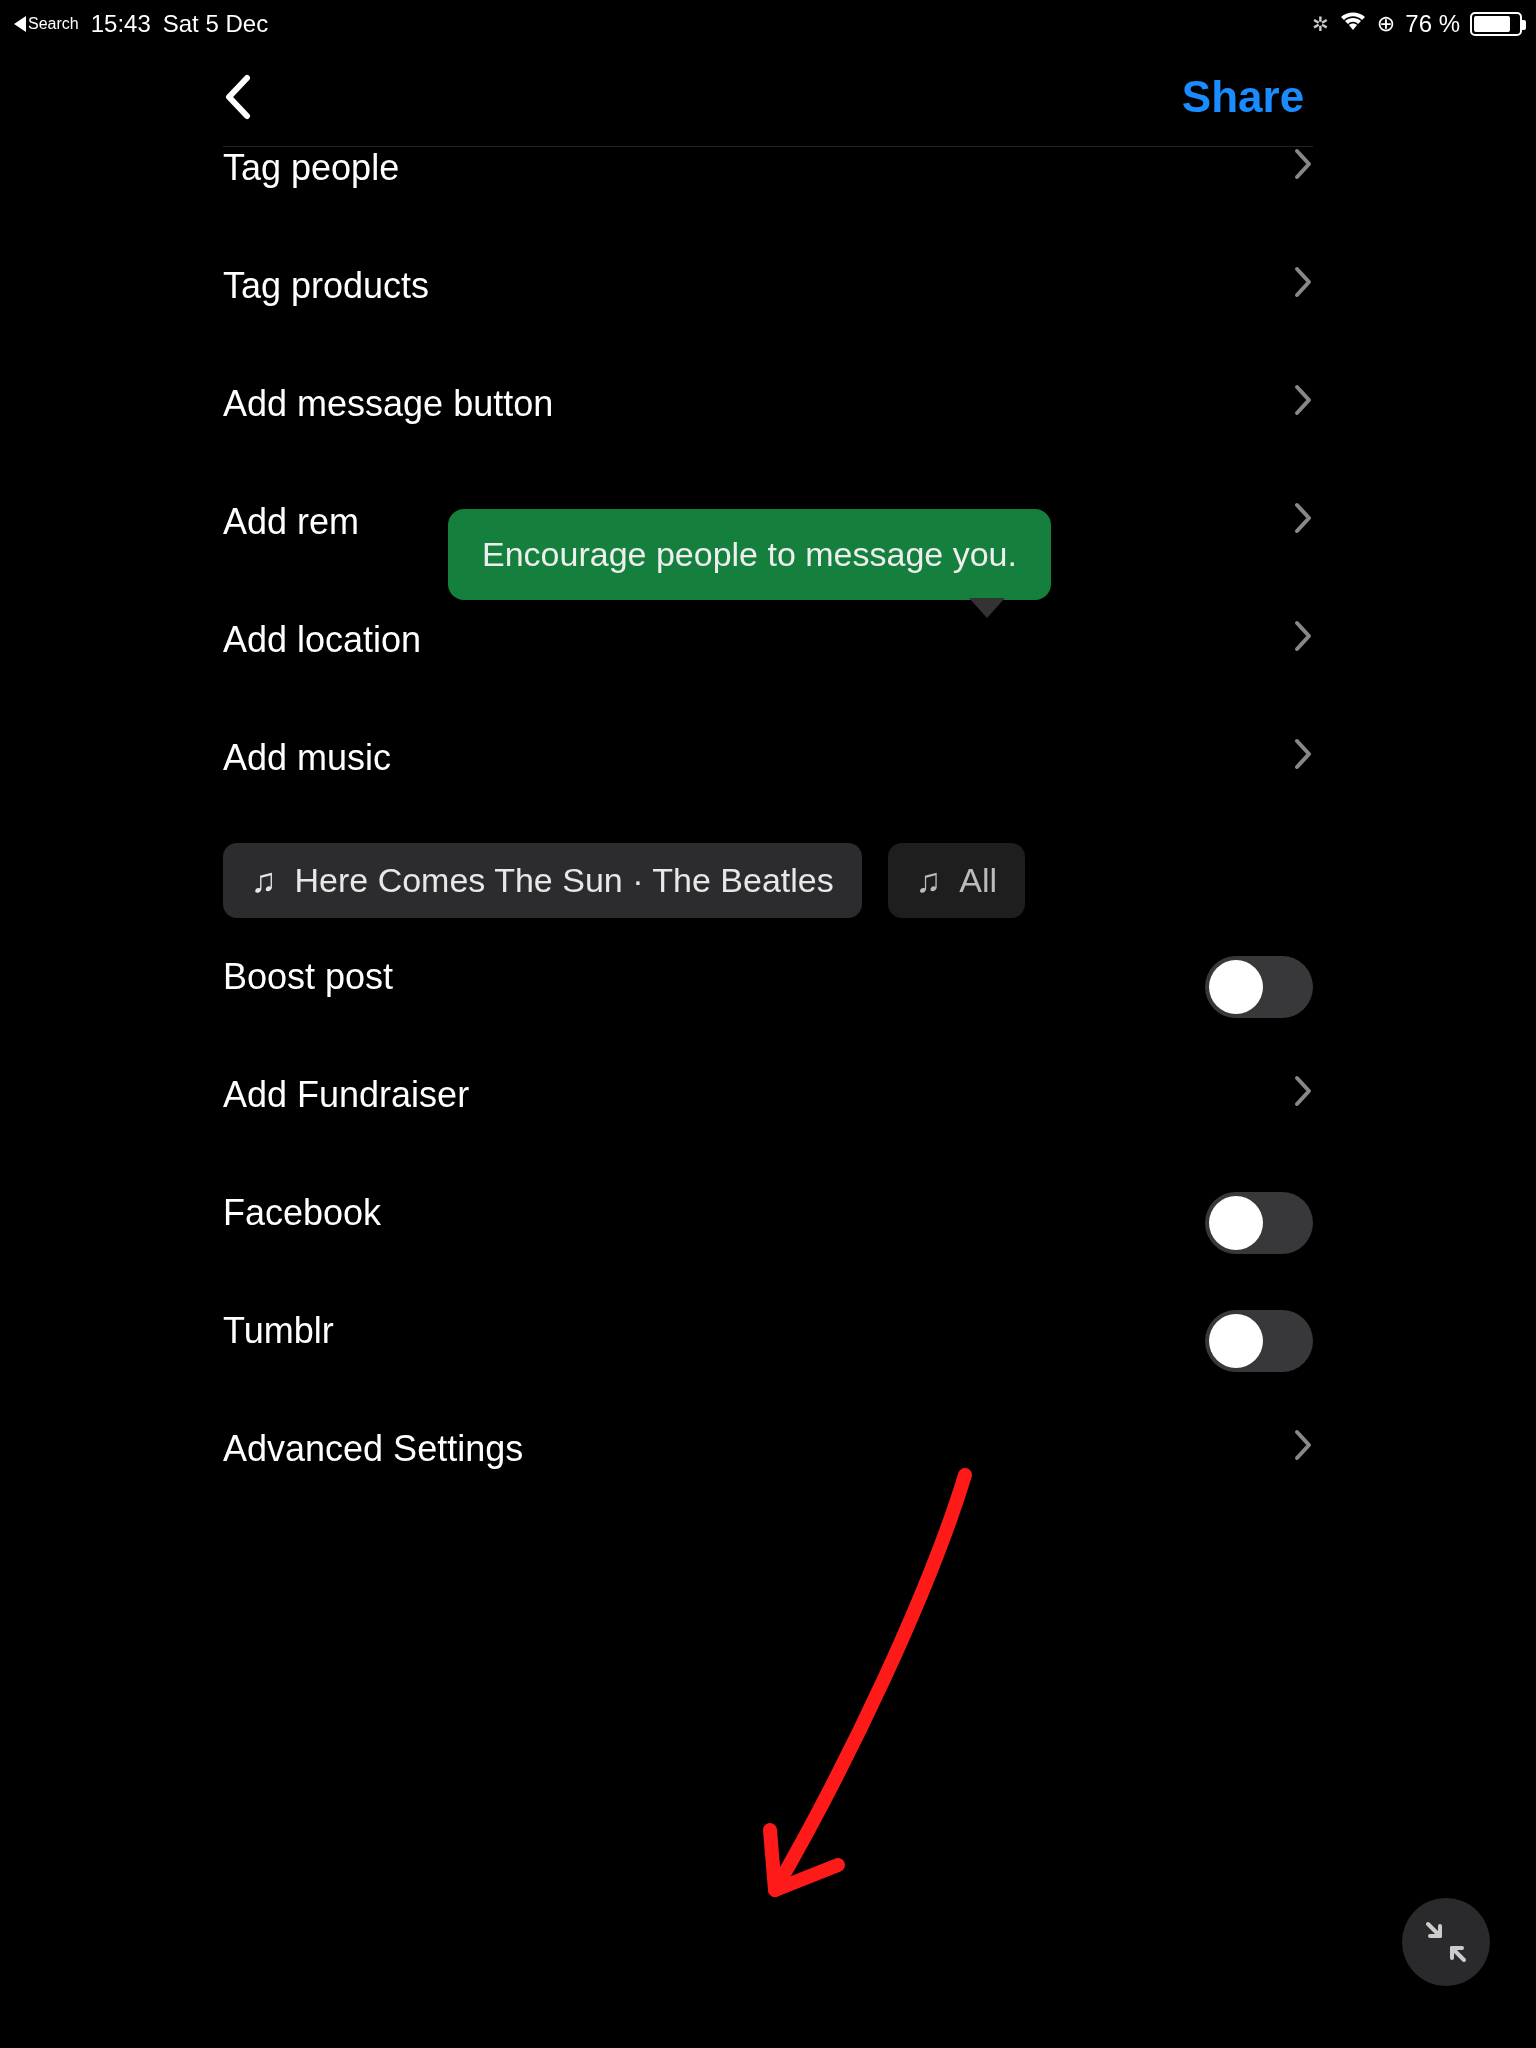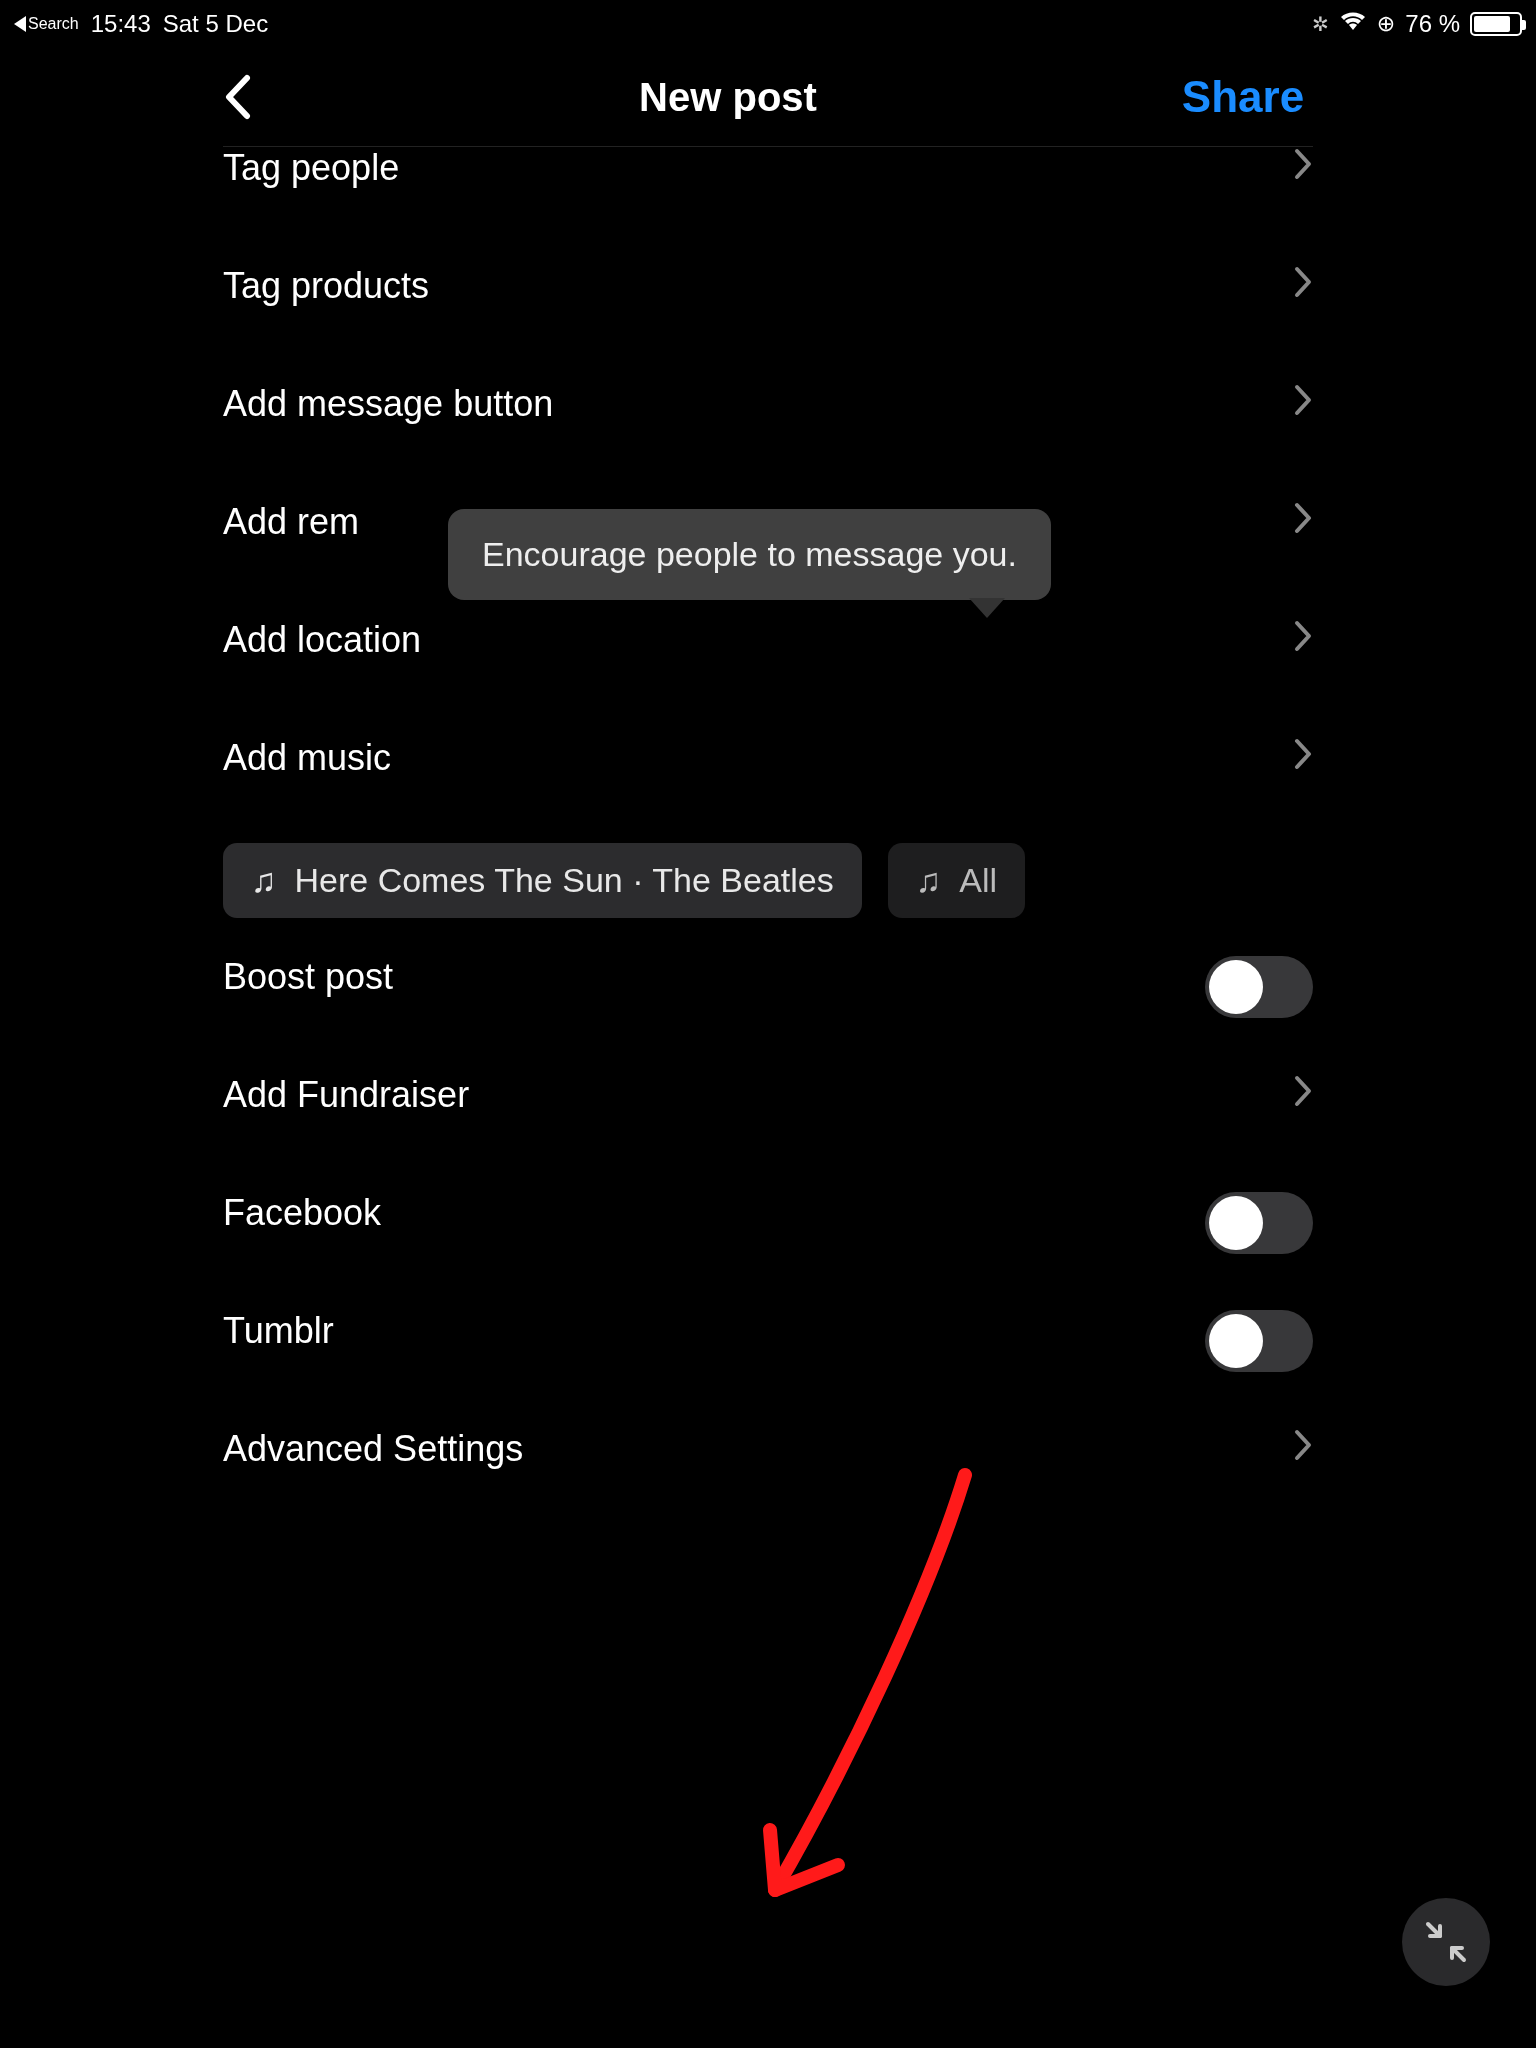--- a/index.html
+++ b/index.html
@@ -99,21 +99,21 @@
   .row-label { font-weight: 400; }
   .chevron {
     color: #888;
     display: flex;
     align-items: center;
   }
 
   
   .tooltip {
     position: absolute;
-    background: #404040;
+    background: #15803d;
     color: #eee;
     font-size: 34px;
     font-weight: 500;
     padding: 26px 34px;
     border-radius: 16px;
     box-shadow: 0 4px 20px rgba(0,0,0,0.5);
   }
   .tooltip::after {
     content: "";
     position: absolute;
@@ -211,21 +211,20 @@
 </div>
 
 <div class="container">
 
   <div class="nav">
     <div class="nav-back">
       <svg width="28" height="46" viewBox="0 0 28 46">
         <polyline points="24,4 6,23 24,42" stroke="#fff" stroke-width="6" fill="none" stroke-linecap="round" stroke-linejoin="round"></polyline>
       </svg>
     </div>
-    <div class="nav-title">New post</div>
     <div class="nav-share">Share</div>
   </div>
 
   <div class="row">
     <span class="row-label">Tag people</span>
     <span class="chevron">
       <svg width="20" height="34" viewBox="0 0 20 34">
           <polyline points="4,4 16,17 4,30" stroke="#888" stroke-width="4" fill="none" stroke-linecap="round" stroke-linejoin="round"></polyline>
         </svg>
     </span>

